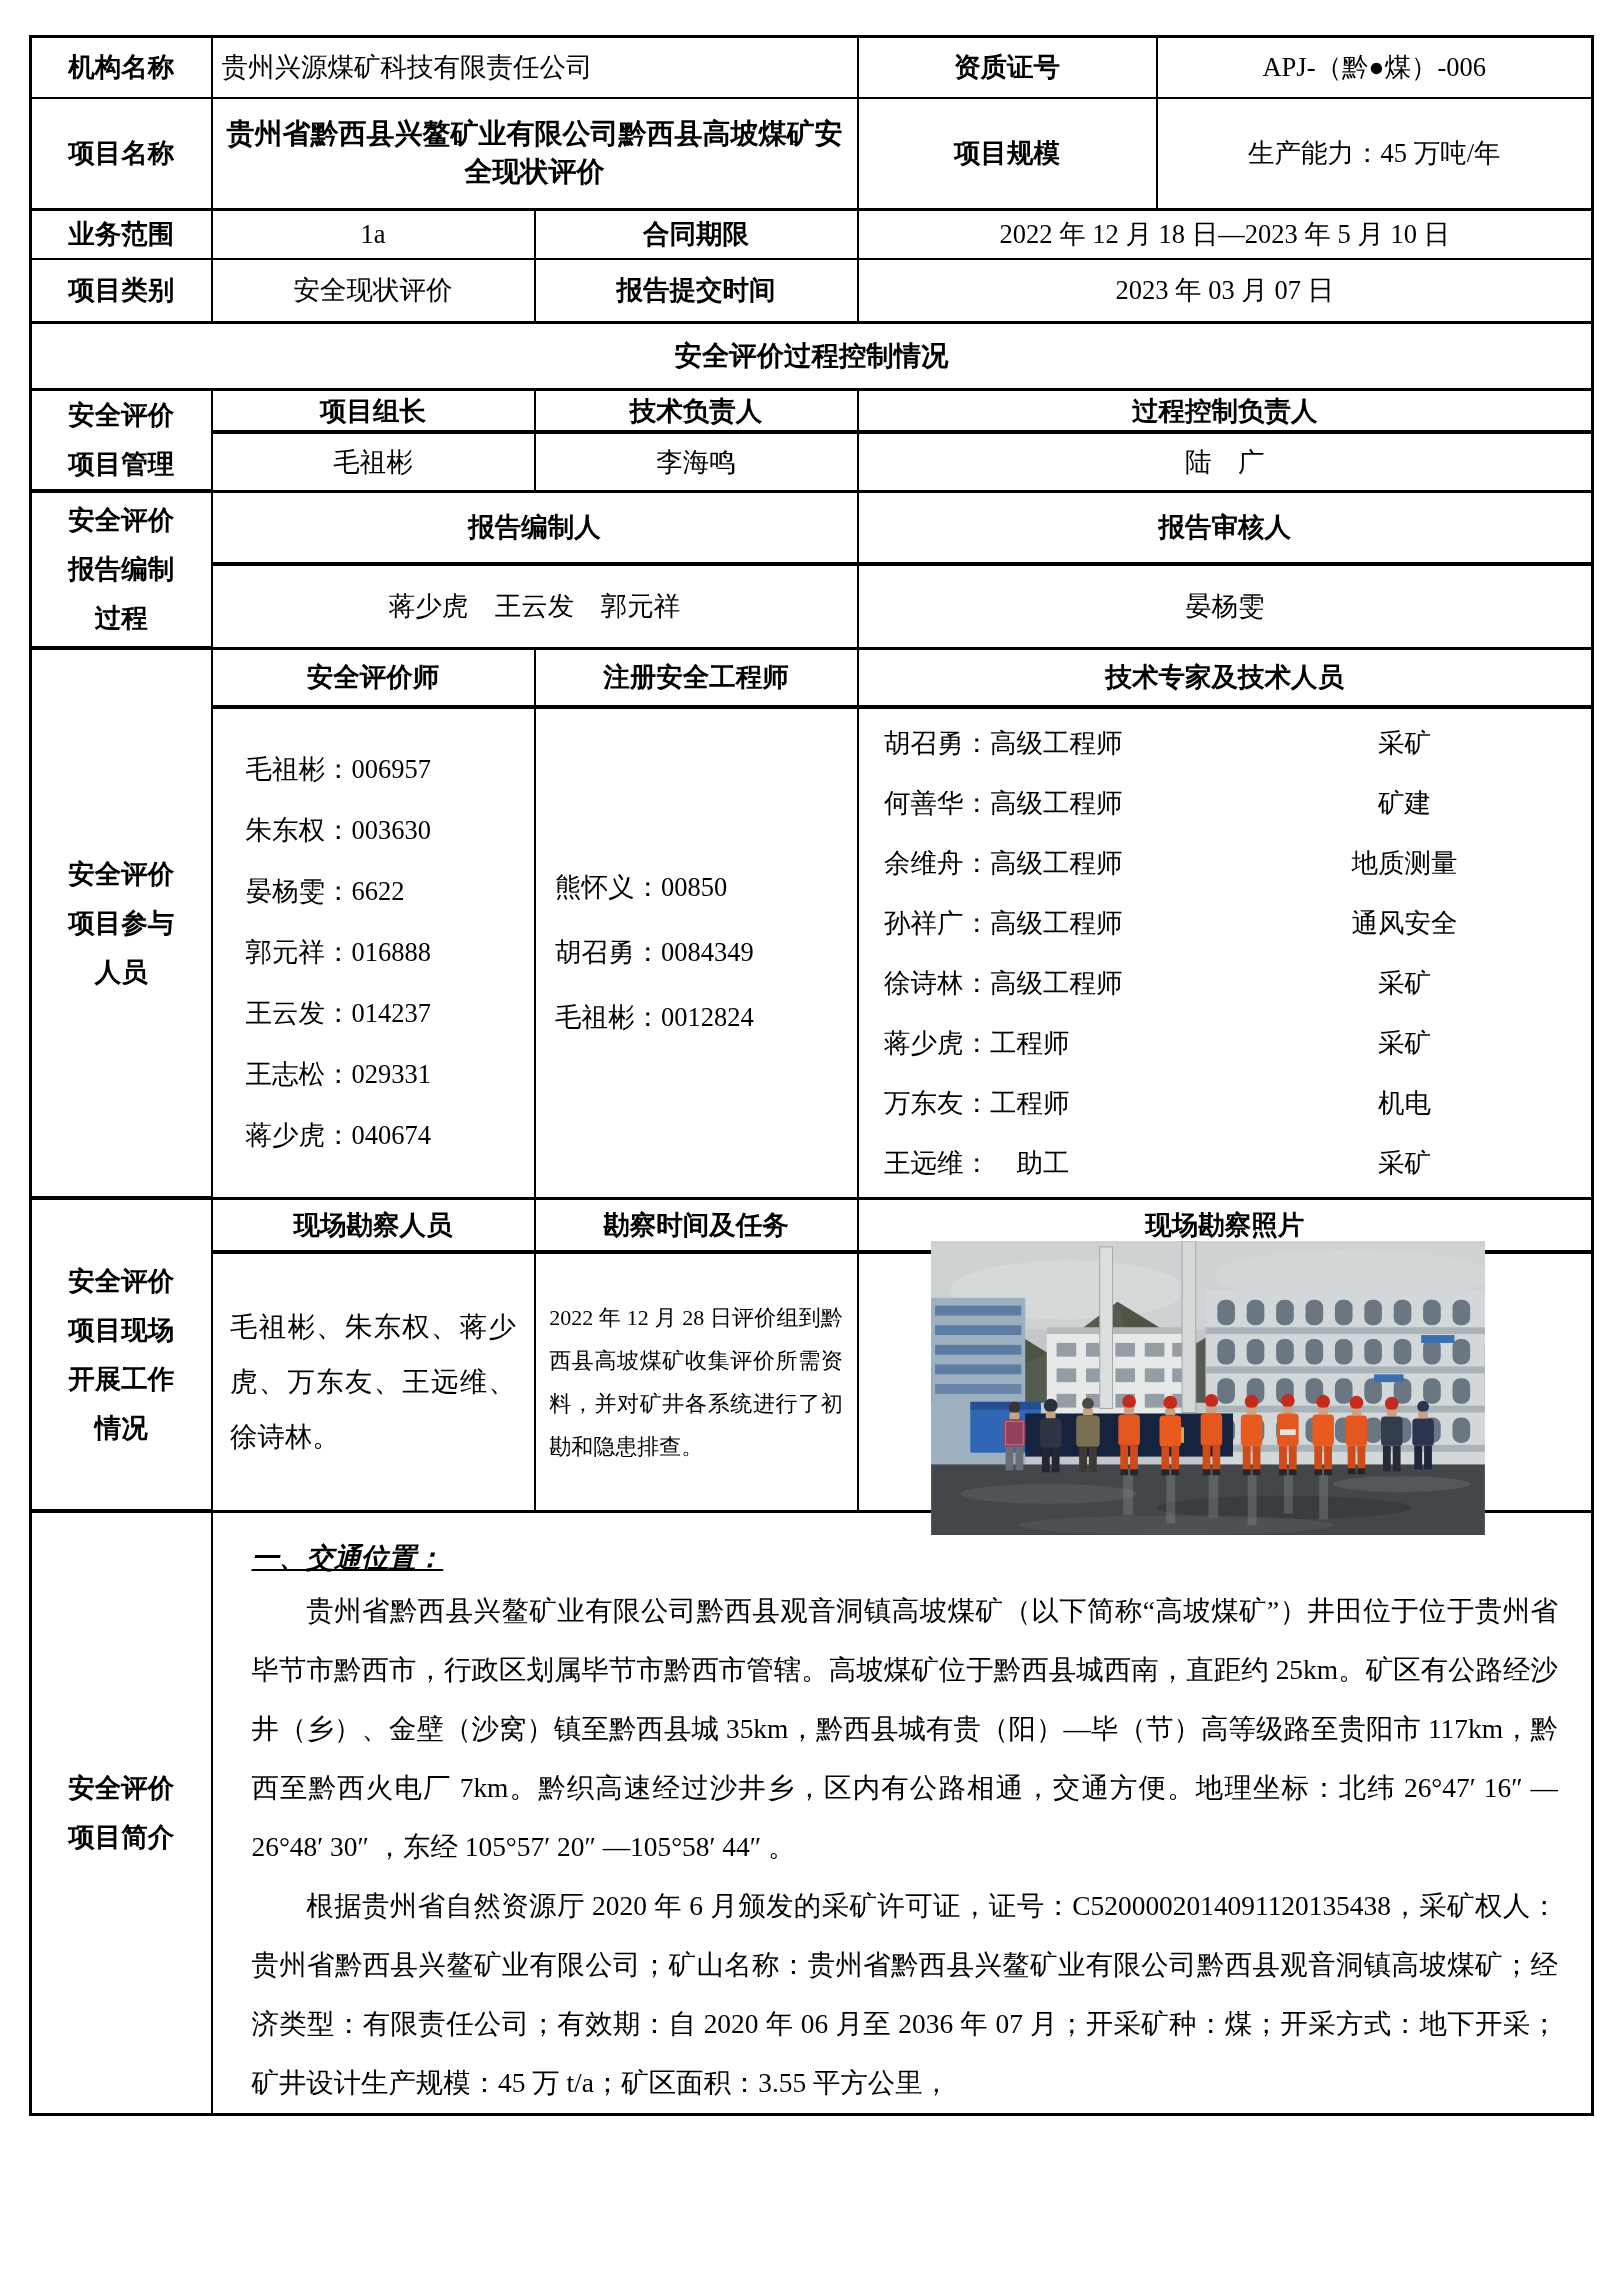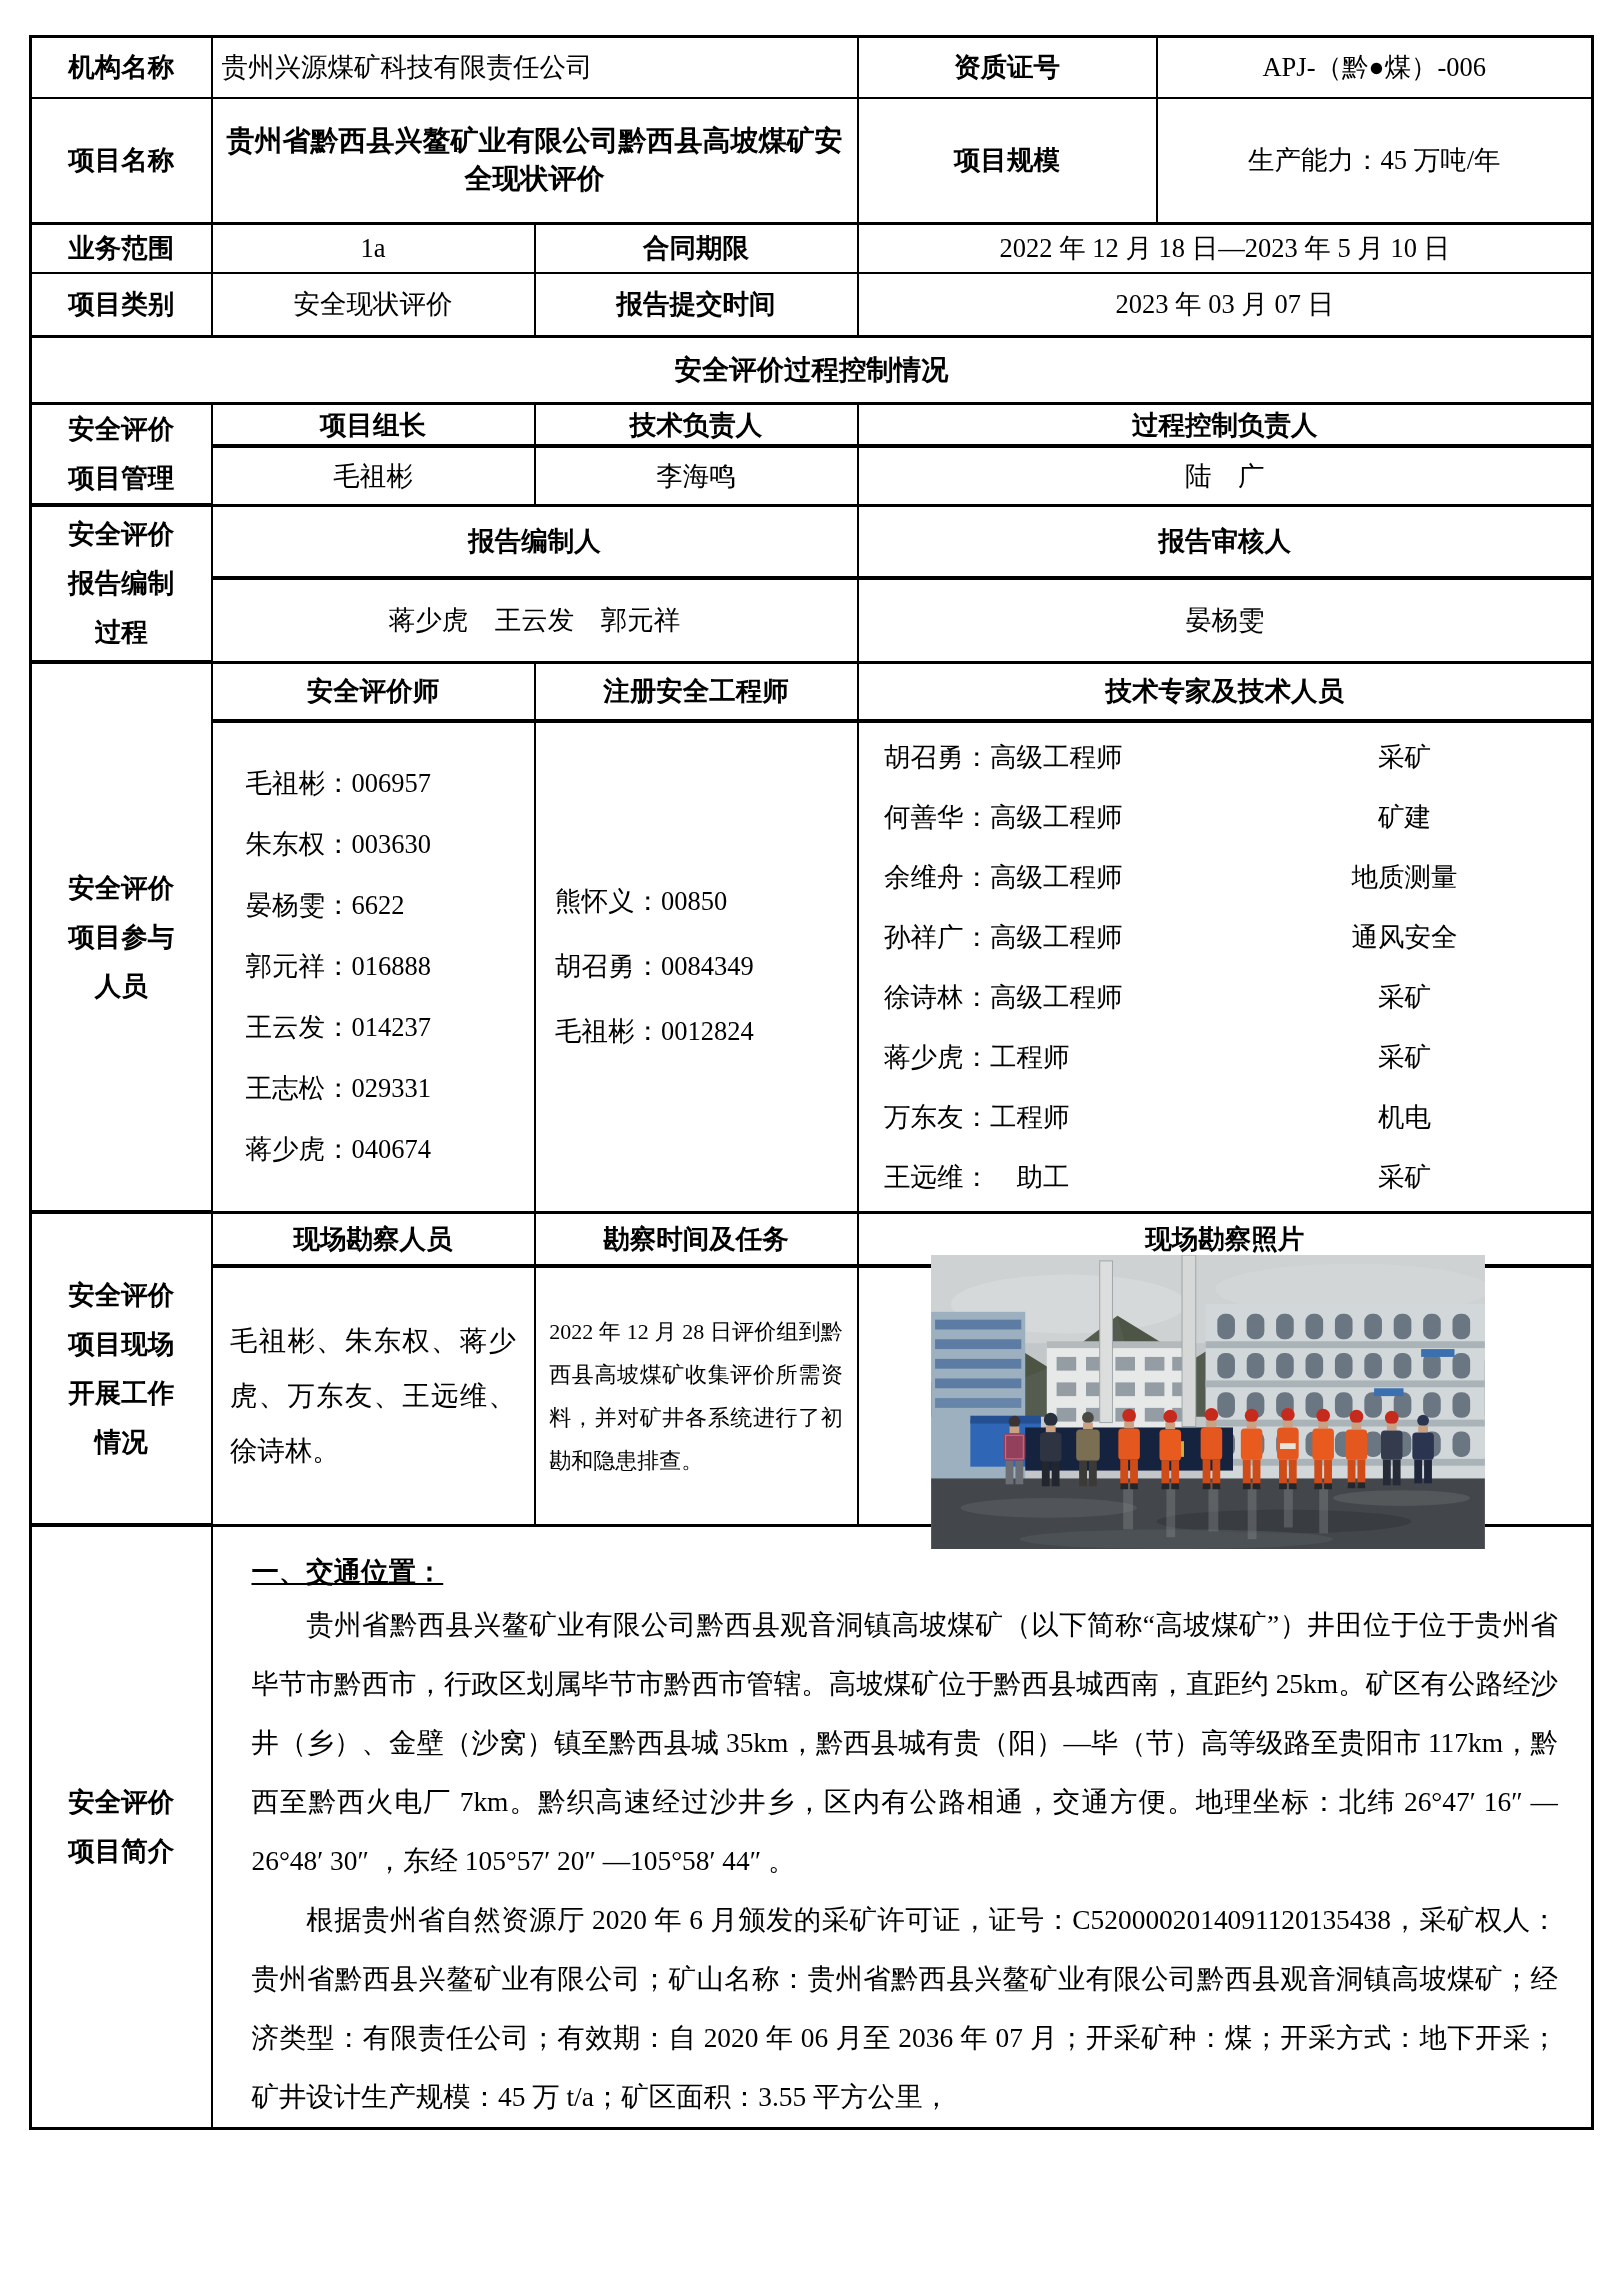--- a/index.html
+++ b/index.html
@@ -24,21 +24,21 @@
   .listL{text-align:left;padding-left:33px;white-space:pre-line;line-height:61px;font-size:26.5px;}
   .listM{text-align:left;padding-left:19.6px;white-space:pre-line;line-height:65px;font-size:26.5px;font-family:Liberation Serif, serif;}
   .expwrap{text-align:left;padding:3.9px 59px 3.9px 25.5px;}
   .exp{display:flex;align-items:center;height:60px;font-size:26.5px;}
   .exp .fld{margin-left:auto;width:255px;text-align:center;}
   .people{text-align:justify;padding:0 17.6px;font-size:27.4px;line-height:55px;}
   .task{text-align:justify;padding:0 13.7px;font-size:22px;line-height:43px;}
   .photo-wrap{position:relative;height:233px;z-index:3;}
   .photo-wrap svg{position:absolute;top:-13.7px;left:50%;margin-left:-294px;display:block;}
   .sum{text-align:left;padding:15.7px 33px 0 39px;}
-  .sumh{font-weight:bold;font-size:27.4px;margin:11.8px 0 5.9px;}
+  .sumh{font-weight:bold;font-size:27.4px;margin:11.8px 0 5.9px;font-style:italic;}
   .sumh span{text-decoration:underline;}
   .sum p{margin:0;font-size:27.4px;line-height:59px;text-align:justify;text-indent:2em;}
 </style>
 </head>
 <body>
 
 <div class="page">
 
 
   <table class="doc">
@@ -51,21 +51,21 @@
     </colgroup>
 
     <tbody>
         <tr style="height:61px">
       <td class="lab">机构名称</td>
       <td colspan="2" class="leftpad">贵州兴源煤矿科技有限责任公司</td>
       <td class="lab">资质证号</td>
       <td>APJ-（黔●煤）-006</td>
     </tr>
 
-    <tr style="height:126px" class="sep">
+    <tr style="height:112px" class="sep">
       <td class="lab">项目名称</td>
       <td colspan="2" class="bold" style="font-size:28px;padding:0 13.7px;">贵州省黔西县兴鳌矿业有限公司黔西县高坡煤矿安全现状评价</td>
       <td class="lab">项目规模</td>
       <td>生产能力：45 万吨/年</td>
     </tr>
 
     <tr style="height:49px">
       <td class="lab">业务范围</td>
       <td>1a</td>
       <td class="lab">合同期限</td>

